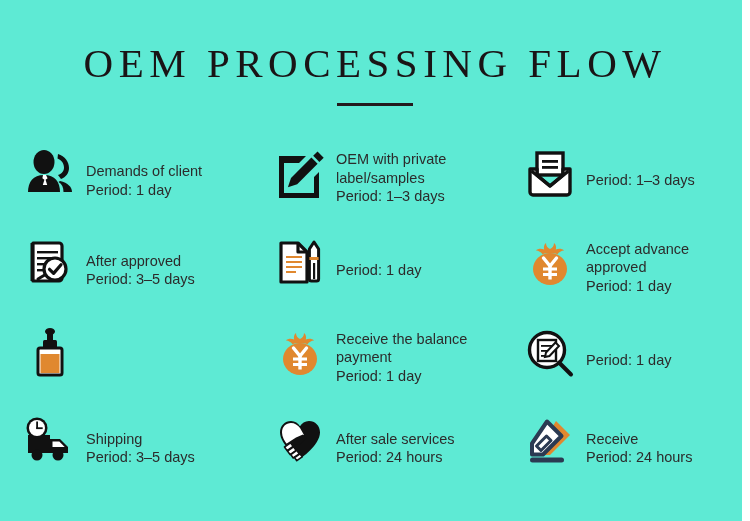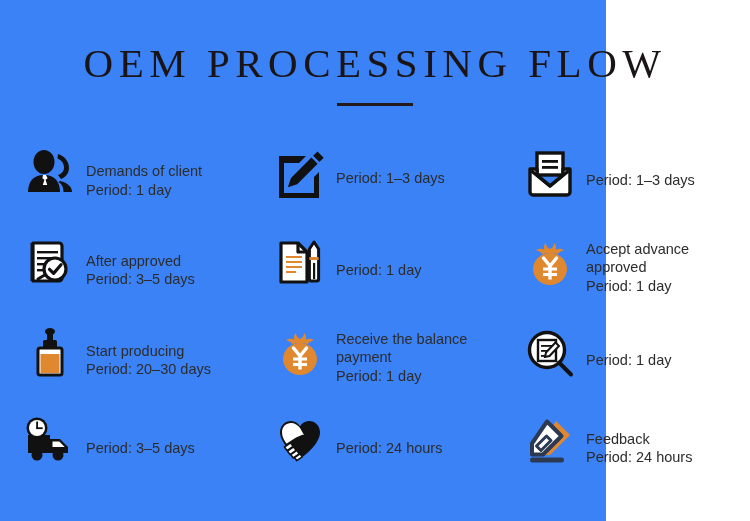--- a/index.html
+++ b/index.html
@@ -8,23 +8,23 @@
   }
   body {
     width: 750px;
     height: 521px;
     background: #ffffff;
     font-family: "Liberation Sans", sans-serif;
     overflow: hidden;
   }
   .page {
     position: relative;
-    width: 606px;
+    width: 742px;
     height: 521px;
-    background: #3b82f6;
+    background: #5eead4;
   }
 
   
   .header {
     position: absolute;
     top: 42px;
     left: 0;
     width: 750px;
     text-align: center;
   }
@@ -123,20 +123,22 @@
 
     <div class="cell tall">
       <div class="icon-box">
         <svg width="52" height="52" viewBox="0 0 52 52">
           <path d="M5 7 h27 l-7 7 H10 v30 h30 V28 l5 -5 v26 H5 Z" fill="#111111"></path>
           <path d="M43.5 2.5 l6.2 6.2 -4.3 4.3 -6.2 -6.2 Z" fill="#111111"></path>
           <path d="M37.4 8.6 l6.2 6.2 -20.4 20.4 -9.3 3.1 3.1 -9.3 Z" fill="#111111"></path>
         </svg>
       </div>
       <div class="texts">
+        <div class="label">OEM with private
+label/samples</div>
         <div class="period">Period: 1–3 days</div>
       </div>
     </div>
 
     <div class="cell">
       <div class="icon-box">
         <svg width="52" height="52" viewBox="0 0 52 52">
           <rect x="13" y="5" width="26" height="22" fill="#ffffff" stroke="#111111" stroke-width="3.4"></rect>
           <rect x="18" y="12" width="16" height="2.8" fill="#111111"></rect>
           <rect x="18" y="18" width="16" height="2.8" fill="#111111"></rect>
@@ -209,24 +211,20 @@
     <div class="cell">
       <div class="icon-box">
         <svg width="52" height="52" viewBox="0 0 52 52">
           <ellipse cx="26" cy="4.5" rx="5" ry="3.5" fill="#111111"></ellipse>
           <rect x="23" y="6" width="6" height="10" fill="#111111"></rect>
           <rect x="19" y="13" width="14" height="9" rx="1.5" fill="#111111"></rect>
           <rect x="14" y="21" width="24" height="27" rx="2" fill="#ffffff" stroke="#111111" stroke-width="3"></rect>
           <rect x="16.5" y="27" width="19" height="19" fill="#e0882f"></rect>
         </svg>
       </div>
-      <div class="texts">
-        <div class="label">Start producing</div>
-        <div class="period">Period: 20–30 days</div>
-      </div>
     </div>
 
     <div class="cell tall">
       <div class="icon-box">
         <svg width="52" height="52" viewBox="0 0 52 52">
           <path d="M22 5 c0 3 1.5 5 4 6 2.5 -1 4 -3 4 -6 c2 1.5 2.5 4 1.8 6.6 3 -1.2 6 -1 8.2 0.8 -2.6 0.2 -5 1.6 -6.6 3.8 -1.2 -0.6 -2.6 -1 -4 -1 h-6.8 c-1.4 0 -2.8 0.4 -4 1 -1.6 -2.2 -4 -3.6 -6.6 -3.8 2.2 -1.8 5.2 -2 8.2 -0.8 C19.5 9 20 6.5 22 5 Z" fill="#e0882f"></path>
           <ellipse cx="26" cy="31" rx="17" ry="16" fill="#e0882f"></ellipse>
           <path d="M19.5 20 L26 28 L32.5 20" fill="none" stroke="#ffffff" stroke-width="3.4" stroke-linecap="round"></path>
           <rect x="19" y="29.5" width="14" height="3" fill="#ffffff"></rect>
           <rect x="19" y="35" width="14" height="3" fill="#ffffff"></rect>
@@ -265,50 +263,52 @@
           <path d="M28.5 26.5 h6.8 l5.4 5.4 h-12.2 Z" fill="#ffffff"></path>
           <circle cx="13" cy="40" r="5.5" fill="#111111"></circle>
           <circle cx="34" cy="40" r="5.5" fill="#111111"></circle>
           <circle cx="13" cy="13" r="10.5" fill="#111111"></circle>
           <circle cx="13" cy="13" r="8" fill="#ffffff"></circle>
           <rect x="12.2" y="6.5" width="1.8" height="7.3" fill="#111111"></rect>
           <rect x="12.2" y="12.3" width="6.5" height="1.8" fill="#111111"></rect>
         </svg>
       </div>
       <div class="texts">
+        <div class="label">Shipping</div>
         <div class="period">Period: 3–5 days</div>
       </div>
     </div>
 
     <div class="cell">
       <div class="icon-box">
         <svg width="52" height="52" viewBox="0 0 52 52">
           <path d="M26 44 C26 44 6 30 6 17.5 C6 10.5 11 6 17 6 C21 6 24.3 8.2 26 11.3 C27.7 8.2 31 6 35 6 C41 6 46 10.5 46 17.5 C46 30 26 44 26 44 Z" fill="#111111"></path>
           <path d="M26 13 C24 10 20.5 8 17 8 C12 8 8 11.8 8 17.5 C8 22 10.5 26.3 13.6 30 L22 24 L30 20 Z" fill="#ffffff"></path>
           <path d="M12 29 L22 22.5 L29 19.5 L33 23 L25 30 Z" fill="#111111"></path>
           <path d="M10.5 32 l6 -4.2 2.6 3.6 -6 4.2 Z" fill="#ffffff" stroke="#111111" stroke-width="1.6" stroke-linejoin="round"></path>
           <path d="M13.5 36 l6 -4.2 2.6 3.6 -6 4.2 Z" fill="#ffffff" stroke="#111111" stroke-width="1.6" stroke-linejoin="round"></path>
           <path d="M16.8 39.6 l6 -4.2 2.4 3.4 -6 4.2 Z" fill="#ffffff" stroke="#111111" stroke-width="1.6" stroke-linejoin="round"></path>
           <path d="M20.6 42.6 l5.4 -3.8 2.2 3.1 -5.4 3.8 Z" fill="#ffffff" stroke="#111111" stroke-width="1.6" stroke-linejoin="round"></path>
         </svg>
       </div>
       <div class="texts">
+        <div class="label">After sale services</div>
         <div class="period">Period: 24 hours</div>
       </div>
     </div>
 
     <div class="cell">
       <div class="icon-box">
         <svg width="52" height="52" viewBox="0 0 52 52">
           <path d="M32 6 L46 20 L26 40 L17 40 L17 31 Z" fill="#e0882f"></path>
           <path d="M23 6.5 L37.5 21 L19 39.5 L8 39.5 L8 28.5 Z" fill="#ffffff" stroke="#2b3a52" stroke-width="4" stroke-linejoin="round"></path>
           <path d="M12.5 31 L22.5 21 L27 25.5 L17 35.5 Z" fill="#ffffff" stroke="#2b3a52" stroke-width="3" stroke-linejoin="round"></path>
           <rect x="6" y="42.5" width="34" height="5" rx="2.5" fill="#2b3a52"></rect>
         </svg>
       </div>
       <div class="texts">
-        <div class="label">Feedback</div>
+        <div class="label">Receive</div>
         <div class="period">Period: 24 hours</div>
       </div>
     </div>
 
   </div>
 </div>
 
 </body></html>

